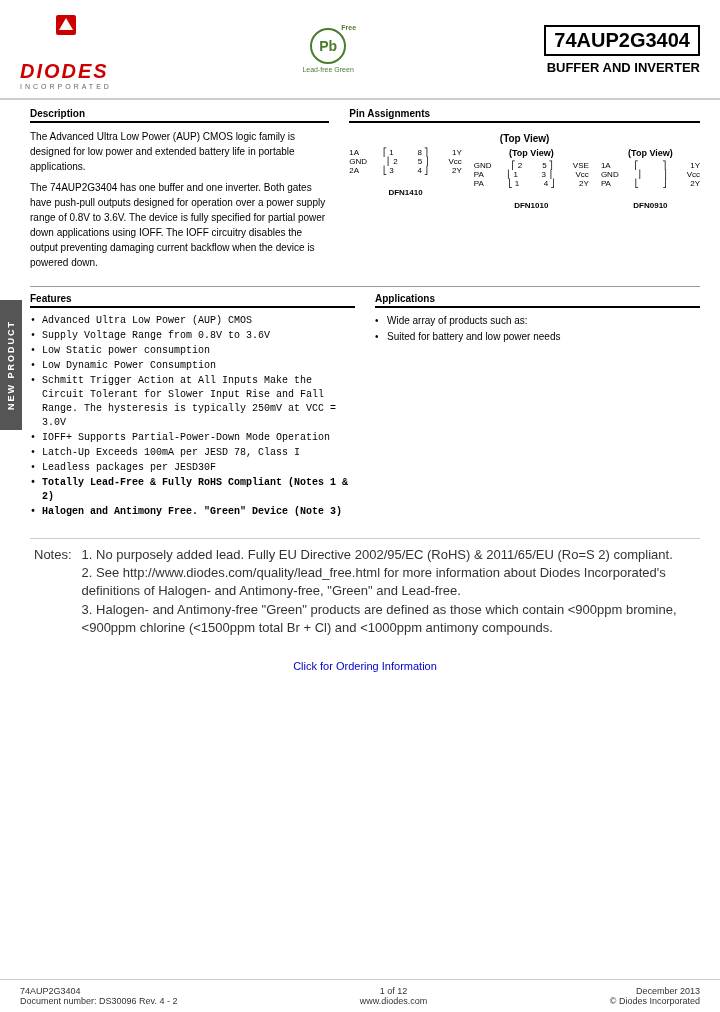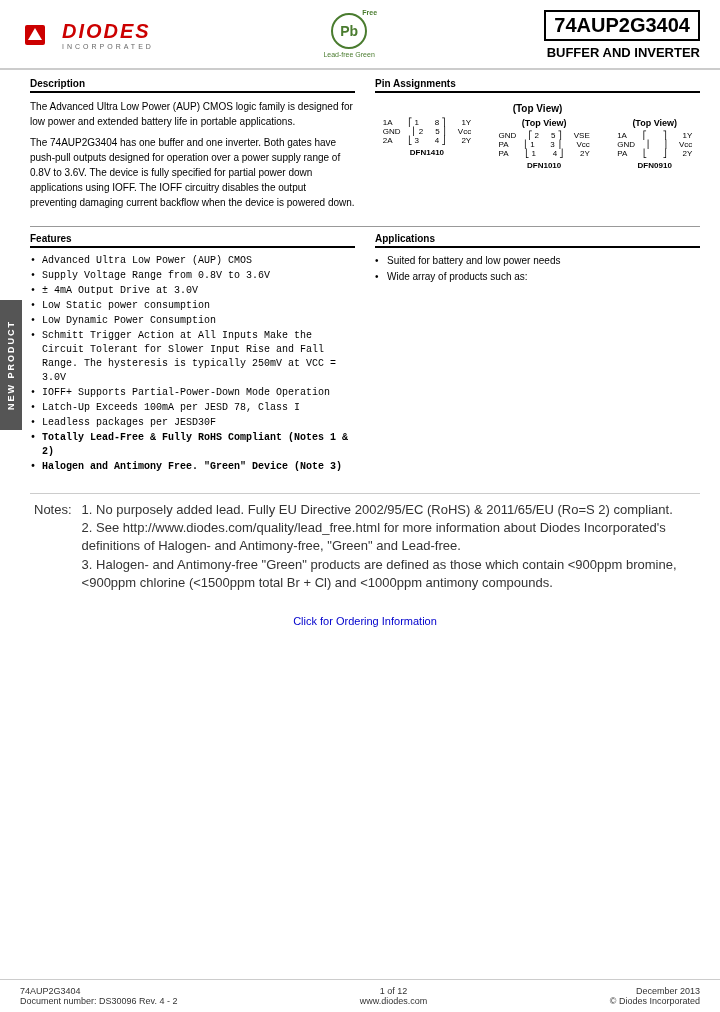--- a/index.html
+++ b/index.html
@@ -132,30 +132,30 @@
       font-size: 8.5px;
     }
     .pin-diagram-title {
       font-size: 9px;
       font-weight: bold;
       margin-bottom: 3px;
     }
     .pin-row {
       display: flex;
       justify-content: space-between;
-      gap: 12px;
+      gap: 20px;
       white-space: nowrap;
     }
     .pin-label {
       font-size: 8px;
     }
     .pin-package {
       font-size: 8px;
       font-weight: bold;
-      margin-top: 1px;
+      margin-top: 11px;
       text-align: center;
     }
 
     
     .features-list {
       list-style: none;
       padding: 0;
     }
     .features-list > li {
       padding-left: 12px;
@@ -253,21 +253,21 @@
       border: none;
       border-top: 1.5px solid #999;
       margin: 6px 0;
     }
   </style>
 </head>
 <body>
 
 <div class="header">
   <div class="logo-diodes">
-    <div style="display:flex;align-items:center;gap:12px;">
+    <div style="display:flex;align-items:center;gap:20px;flex-direction:column;">
       <svg width="30" height="30" viewBox="0 0 30 30">
         <rect x="5" y="5" width="20" height="20" rx="2" fill="#cc0000"></rect>
         <polygon points="15,8 22,20 8,20" fill="white"></polygon>
       </svg>
       <div>
         <div style="font-size:20px;font-weight:bold;color:#cc0000;letter-spacing:2px;font-style:italic;">DIODES</div>
         <div style="font-size:7px;letter-spacing:3px;color:#666;">INCORPORATED</div>
       </div>
     </div>
   </div>
@@ -390,37 +390,36 @@
 
   <hr class="h-divider">
 
   <div class="two-col">
 
     <div class="col-left section">
       <div class="section-title">Features</div>
       <ul class="features-list">
         <li>Advanced Ultra Low Power (AUP) CMOS</li>
         <li>Supply Voltage Range from 0.8V to 3.6V</li>
-        <li>± 4mA Output Drive at  3.0V</li>
         <li>Low  Static power consumption</li>
         <li>Low Dynamic Power Consumption</li>
         <li>Schmitt Trigger Action at All Inputs Make the Circuit Tolerant for Slower Input Rise and Fall Range.  The hysteresis is typically 250mV at  VCC = 3.0V</li>
         <li>IOFF+ Supports Partial-Power-Down Mode Operation</li>
         <li>Latch-Up Exceeds 100mA per JESD 78, Class I</li>
         <li>Leadless packages per JESD30F</li>
         <li style="font-weight:bold;">Totally Lead-Free &amp; Fully RoHS Compliant (Notes 1 &amp; 2)</li>
         <li style="font-weight:bold;">Halogen and Antimony Free. "Green" Device (Note 3)</li>
       </ul>
     </div>
 
     <div class="col-right section">
       <div class="section-title">Applications</div>
       <ul class="app-list">
+        <li>Wide array of products such as:</li>
         <li>Suited for battery and low power needs</li>
-        <li>Wide array of products such as:</li>
       </ul>
     </div>
   </div>
 
   <div class="notes-section">
     <table>
       <tbody>
           <tr>
         <td>Notes:</td>
         <td>

